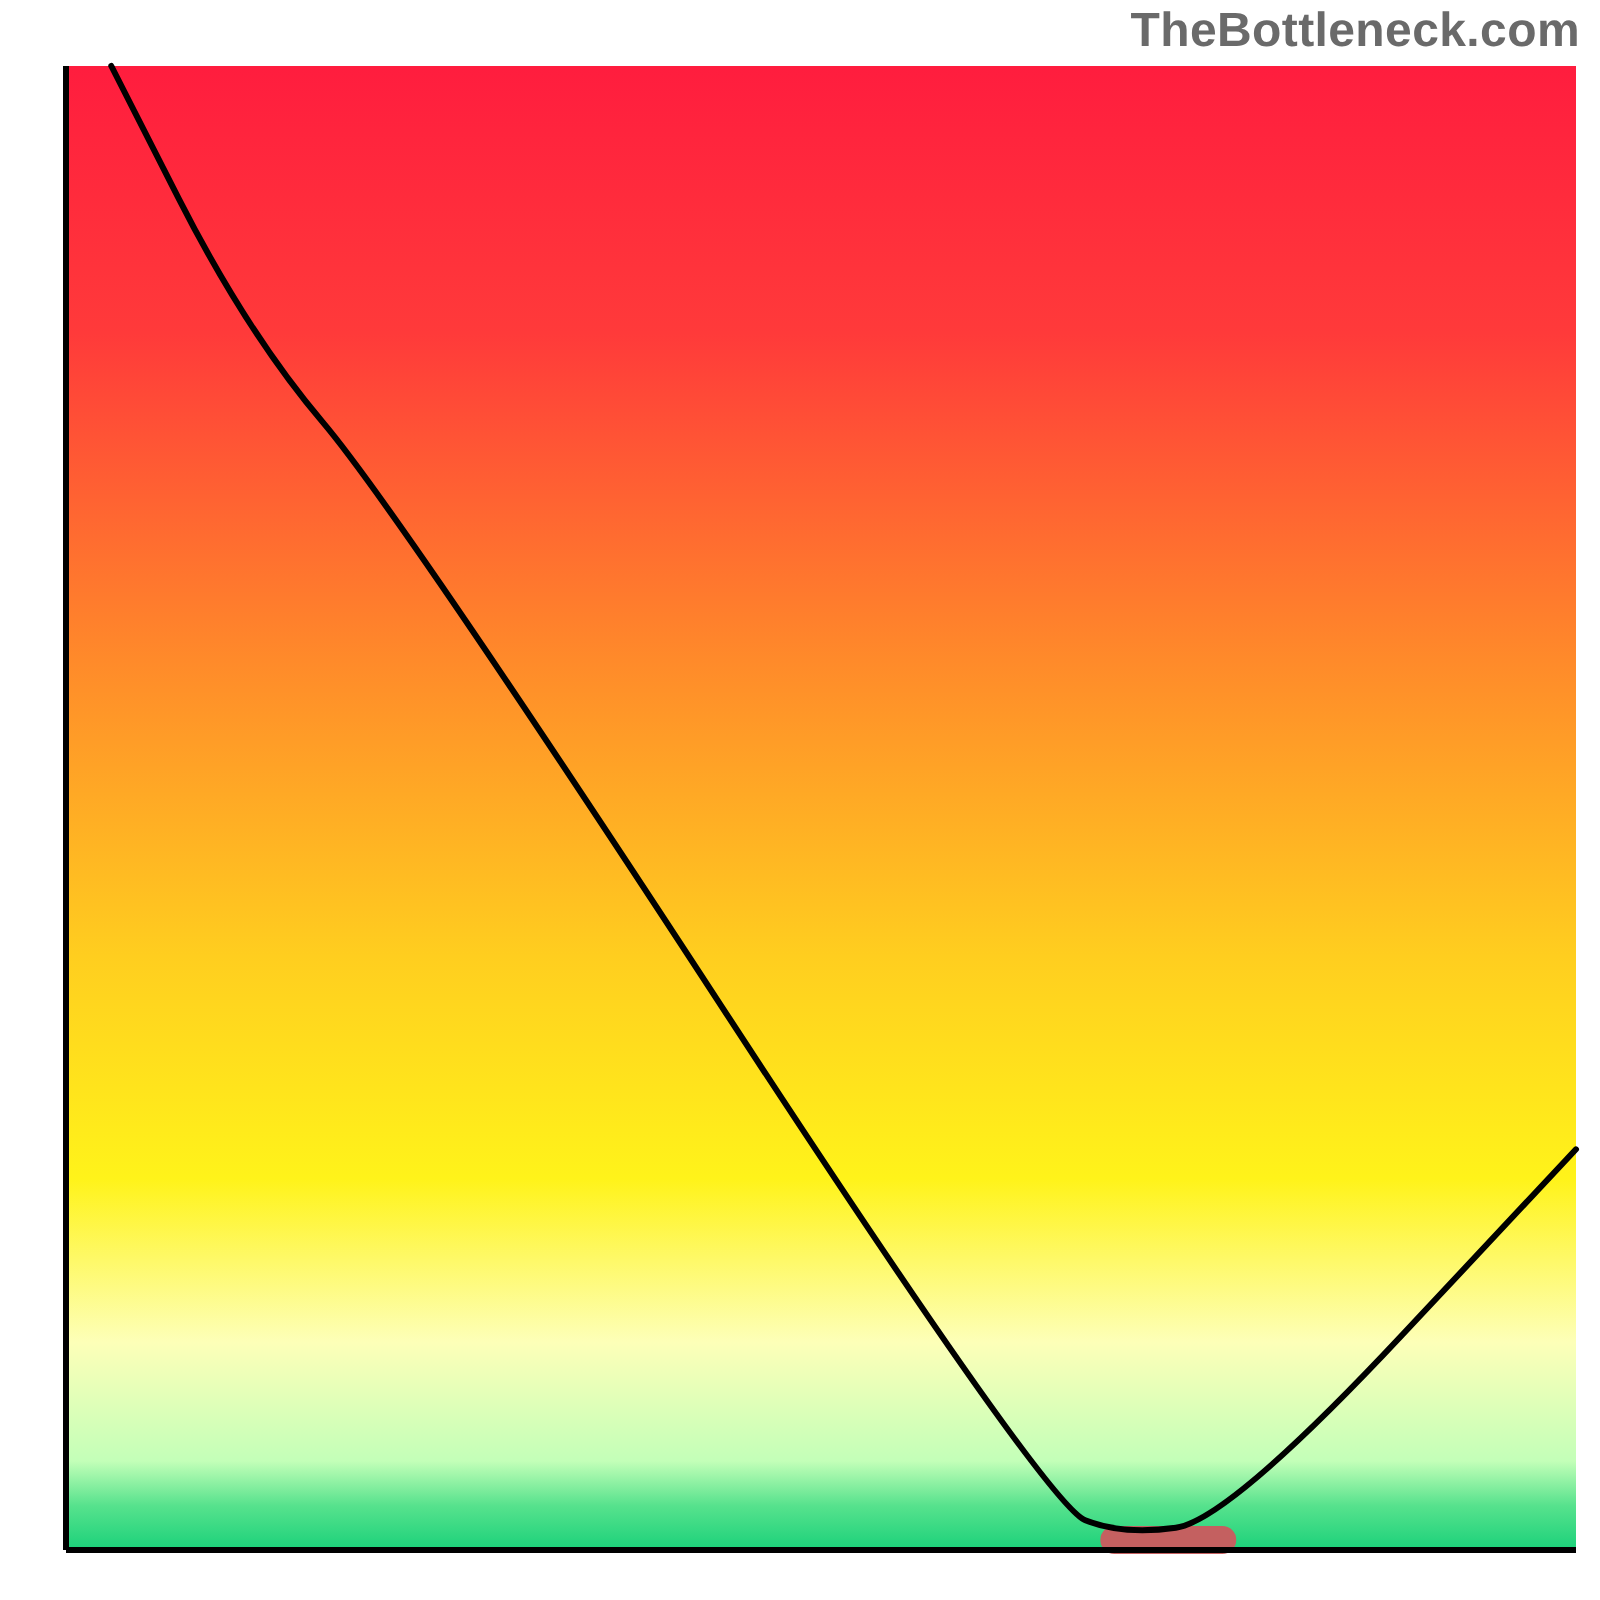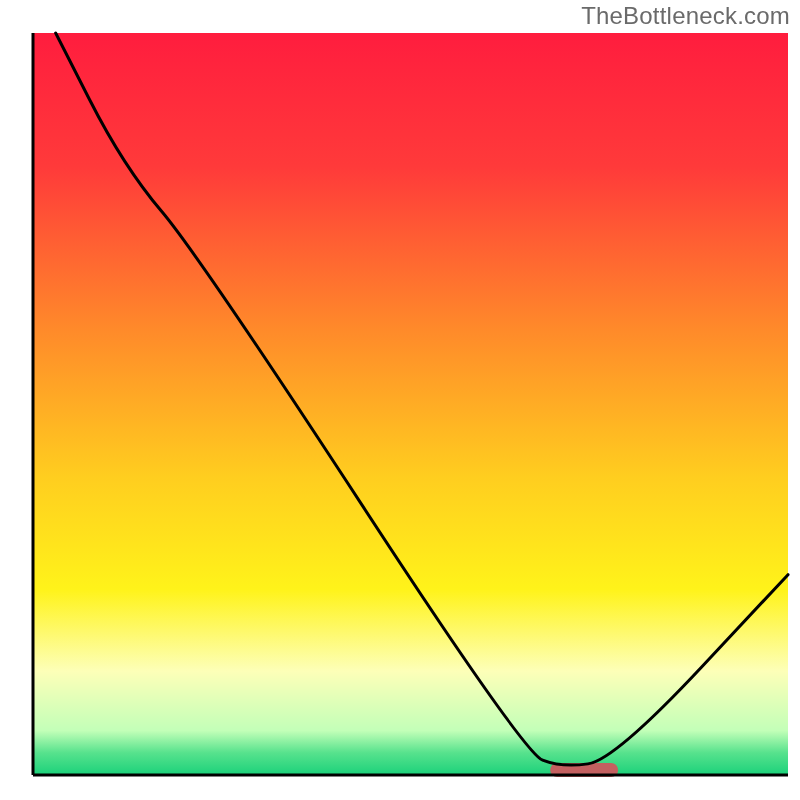--- a/index.html
+++ b/index.html
@@ -14,21 +14,21 @@
   .canvas {
     position: relative;
     width: 800px;
     height: 800px;
   }
   .watermark {
     position: absolute;
     top: 2px;
     right: 10px;
     font-size: 24px;
-    font-weight: 400;
+    font-weight: 700;
     color: #6a6a6a;
     letter-spacing: 0.2px;
   }
   svg.plot {
     position: absolute;
     top: 0;
     left: 0;
     width: 800px;
     height: 800px;
     display: block;

